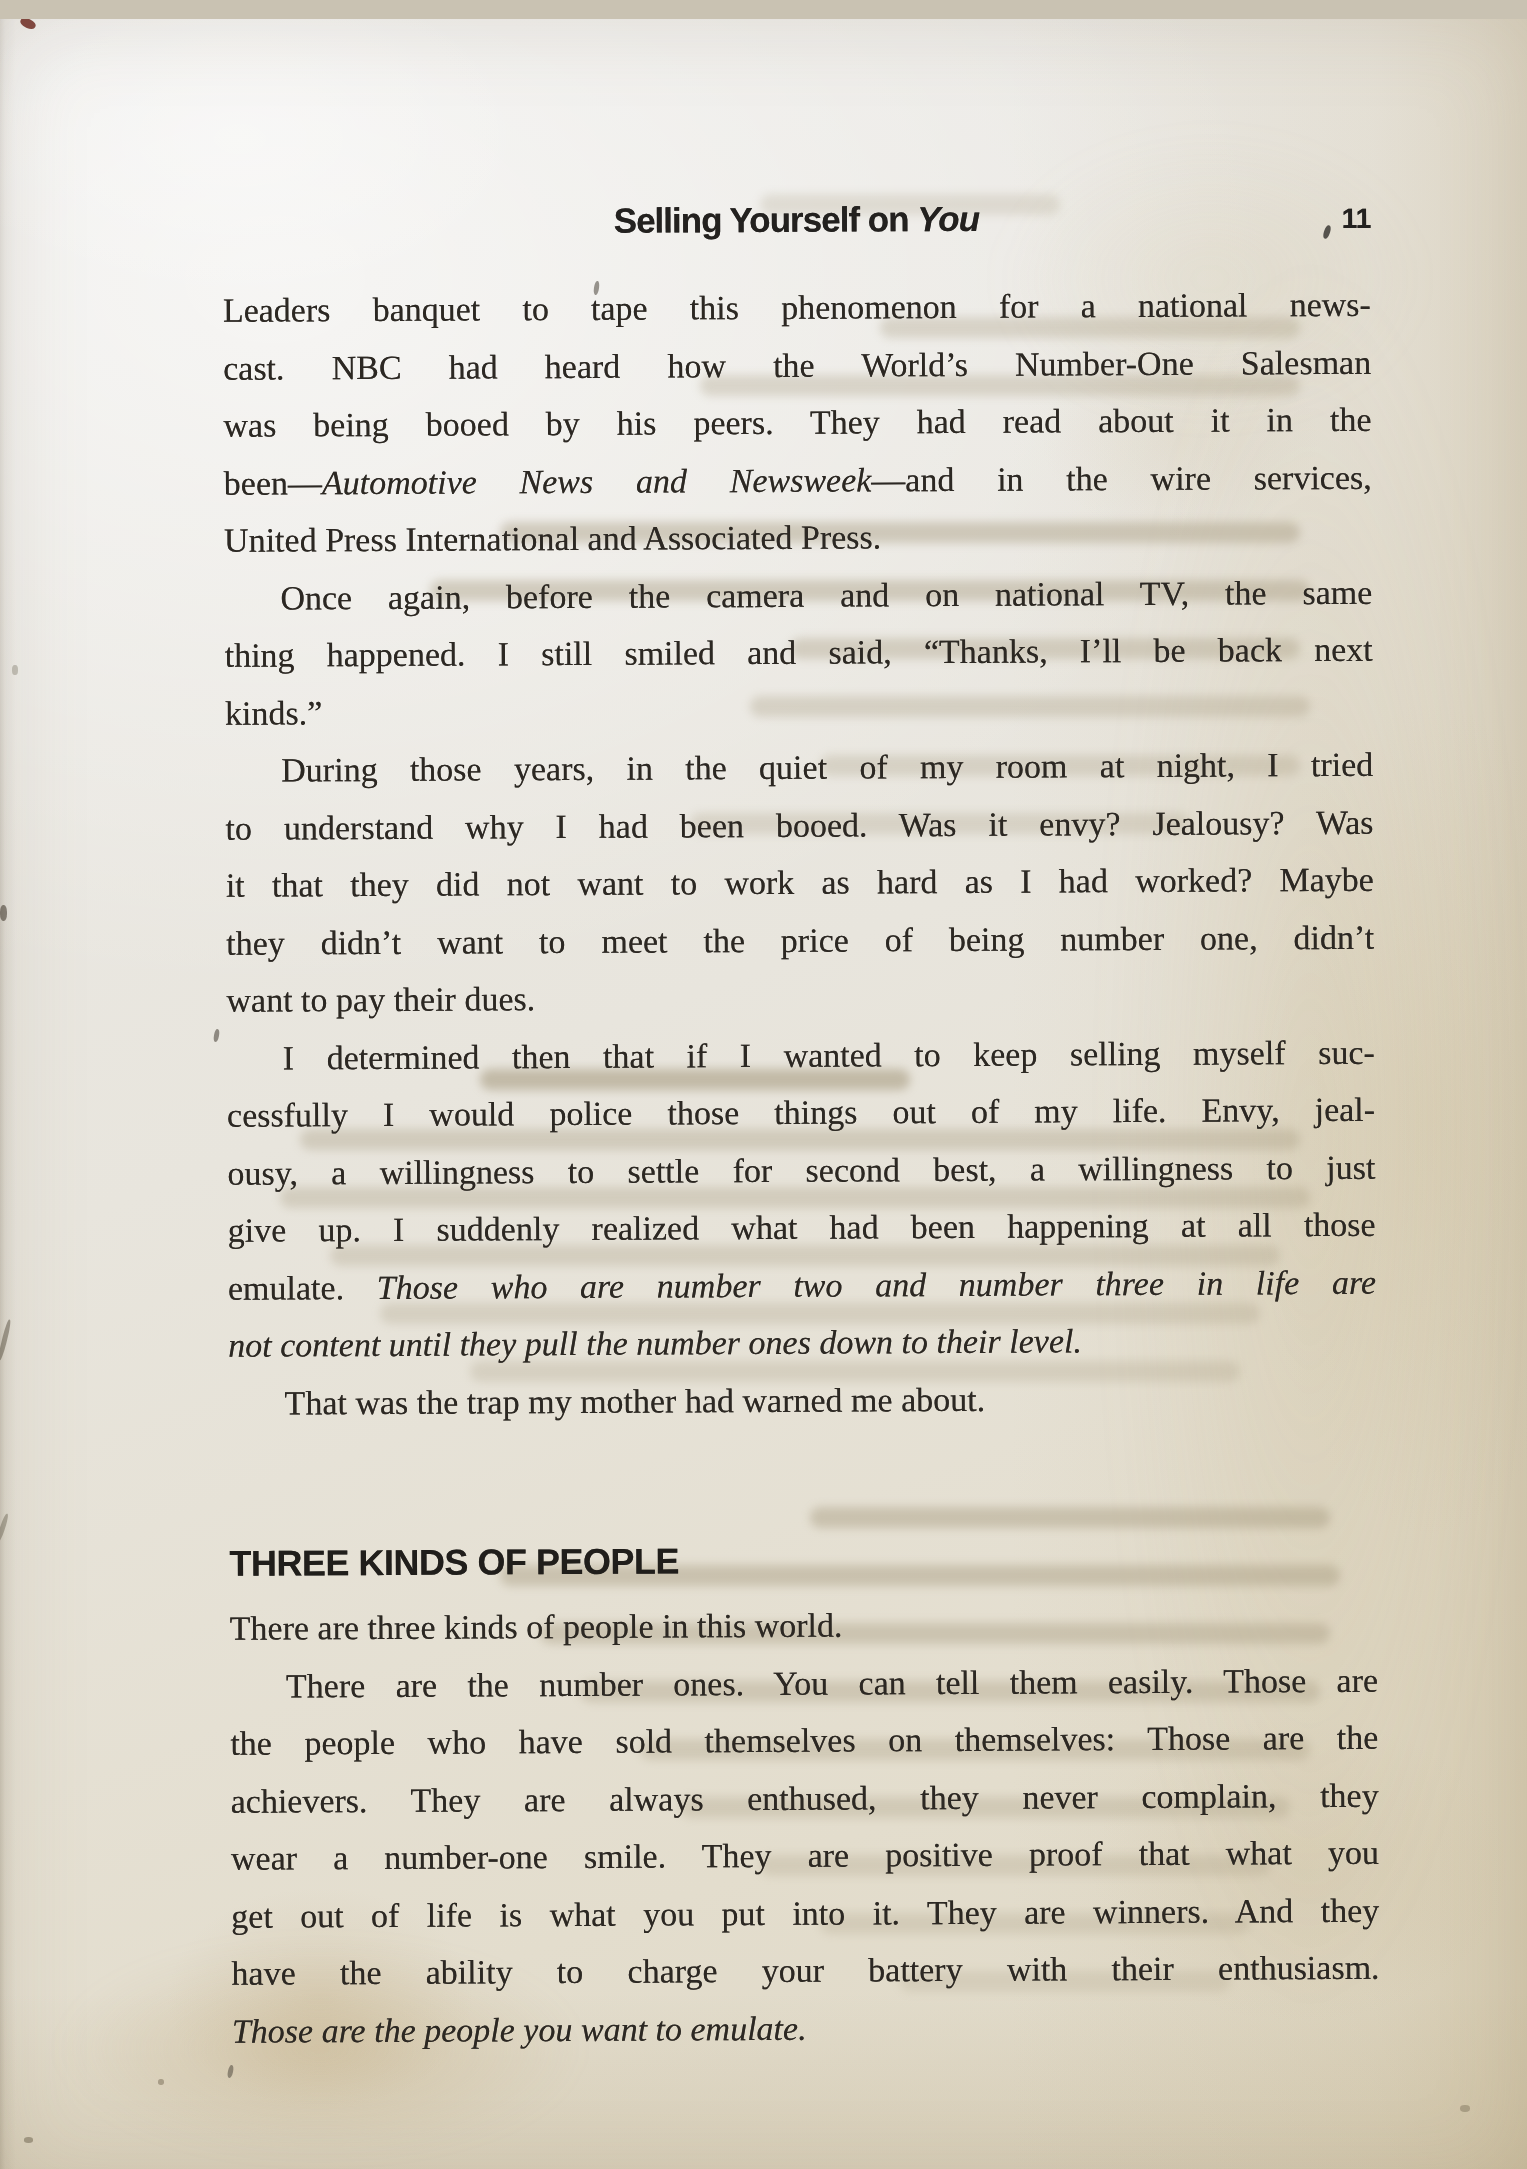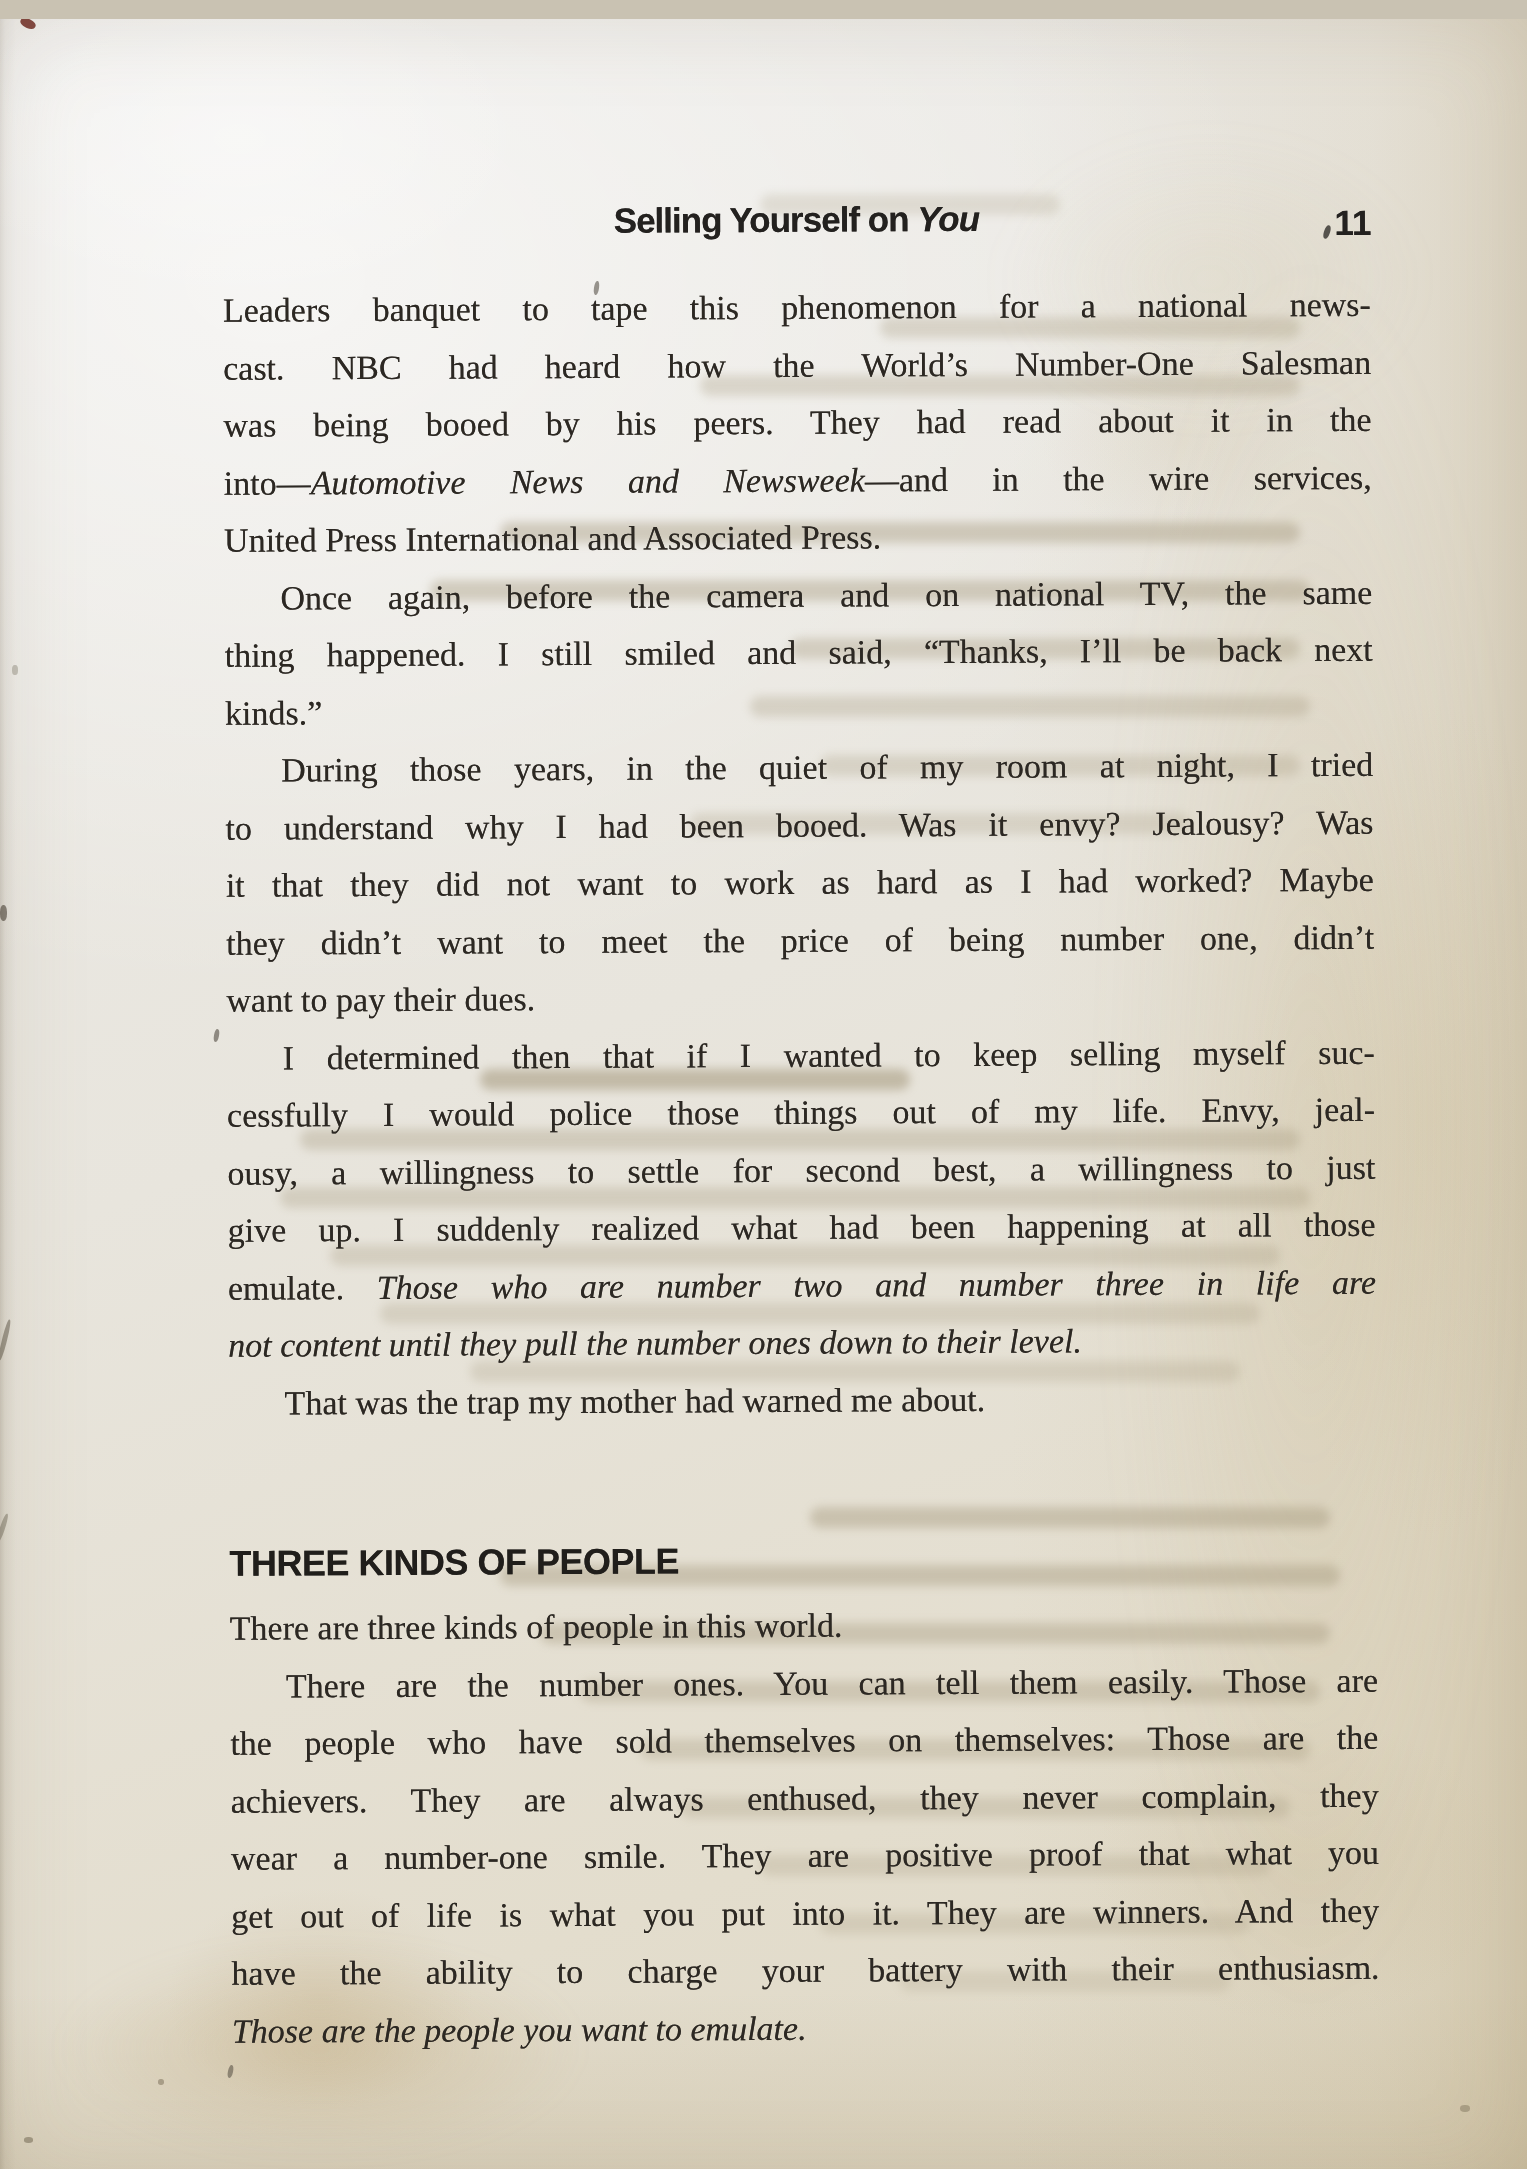--- a/index.html
+++ b/index.html
@@ -17,21 +17,21 @@
   }
   .rot{position:absolute;left:0;top:0;right:0;bottom:0;transform:rotate(-0.3deg);}
   .running-header{
     position:absolute;top:181px;left:227px;width:1148px;text-align:center;
     font-family:"Liberation Sans", sans-serif;font-weight:700;font-size:35px;
     letter-spacing:-1px;color:#23211f;text-shadow:0 0 .6px rgba(35,33,31,.7);
   }
   .hdr-it{font-style:italic;}
   .page-number{
     position:absolute;top:187px;left:1318px;width:58px;text-align:right;
-    font-family:"Liberation Sans", sans-serif;font-weight:700;font-size:35px;
+    font-family:"Liberation Sans", sans-serif;font-weight:700;font-size:28px;
     color:#23211f;text-shadow:0 0 .6px rgba(35,33,31,.7);
   }
   .textcol{
     position:absolute;left:227px;width:1148px;font-size:34px;color:#2c2823;
     text-shadow:0 0 .6px rgba(44,40,35,.75);
   }
   .body1{top:260px;}
   .body2{top:1578px;}
   .line{height:57.5px;line-height:57.5px;text-align:left;}
   .line.just{text-align:justify;text-align-last:justify;}
@@ -112,21 +112,21 @@
   <div class="rot">
     <div class="running-header">
       <span><span>Selling Yourself on </span><span class="hdr-it">You</span></span>
     </div>
     <div class="page-number">11</div>
 
     <div class="textcol body1">
         <div class="line just"><span>Leaders banquet to tape this phenomenon for a national news-</span></div>
         <div class="line just"><span>cast. NBC had heard how the World’s Number-One Salesman</span></div>
         <div class="line just"><span>was being booed by his peers. They had read about it in the</span></div>
-        <div class="line just"><span>into—</span><span class="it">Automotive News and Newsweek</span><span>—and in the wire services,</span></div>
+        <div class="line just"><span>been—</span><span class="it">Automotive News and Newsweek</span><span>—and in the wire services,</span></div>
         <div class="line"><span>United Press International and Associated Press.</span></div>
         <div class="line just ind"><span>Once again, before the camera and on national TV, the same</span></div>
         <div class="line just"><span>thing happened. I still smiled and said, “Thanks, I’ll be back next</span></div>
         <div class="line"><span>kinds.”</span></div>
         <div class="line just ind"><span>During those years, in the quiet of my room at night, I tried</span></div>
         <div class="line just"><span>to understand why I had been booed. Was it envy? Jealousy? Was</span></div>
         <div class="line just"><span>it that they did not want to work as hard as I had worked? Maybe</span></div>
         <div class="line just"><span>they didn’t want to meet the price of being number one, didn’t</span></div>
         <div class="line"><span>want to pay their dues.</span></div>
         <div class="line just ind"><span>I determined then that if I wanted to keep selling myself suc-</span></div>

